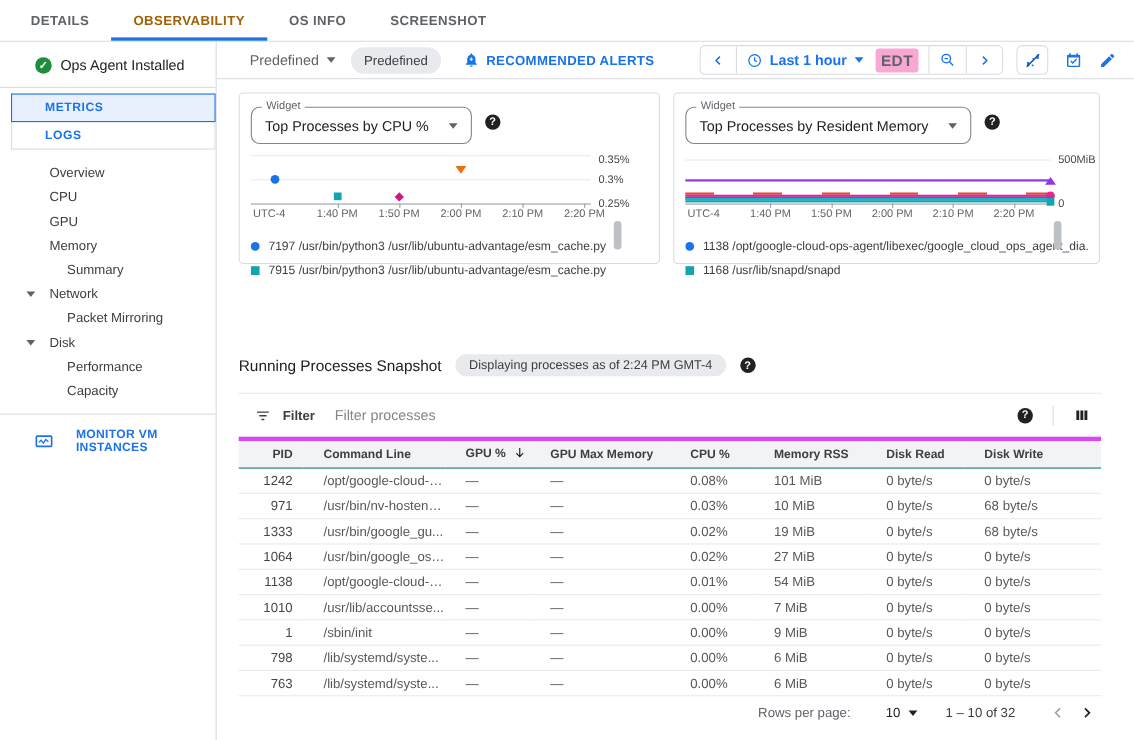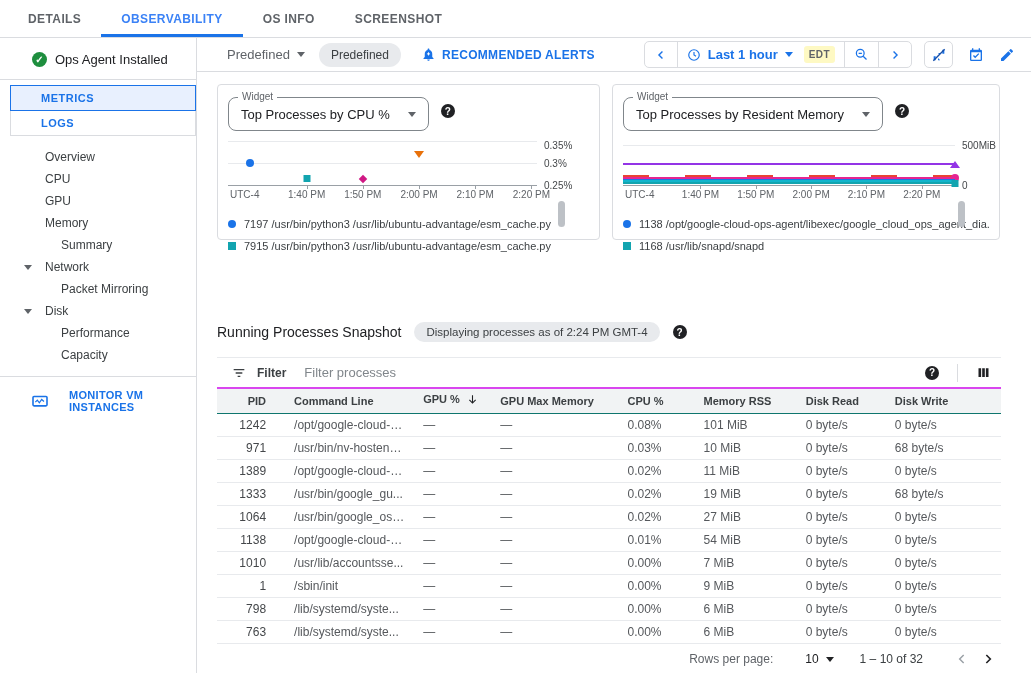--- a/index.html
+++ b/index.html
@@ -2,21 +2,21 @@
 <html><head>
 <meta charset="utf-8">
 <style>
   * { margin:0; padding:0; box-sizing:border-box; }
   html,body { width:1031px; height:673px; background:#fff; font-family:"Liberation Sans",sans-serif; overflow:hidden; }
   .app { width:1031px; height:673px; display:flex; flex-direction:column; color:#202124; }
 
   
   .tabbar { height:38px; border-bottom:1px solid #dadce0; display:flex; align-items:stretch; padding-left:8px; flex:0 0 auto; }
   .tab { display:flex; align-items:center; padding:0 20px; font-size:12px; font-weight:700; letter-spacing:.4px; color:#5f6368; cursor:pointer; border-bottom:3px solid transparent; border-top:3px solid transparent; }
-  .tab.active { color:#3b82f6; border-bottom-color:#1a73e8; }
+  .tab.active { color:#a16207; border-bottom-color:#1a73e8; }
 
   .layout { flex:1; display:flex; min-height:0; }
 
   
   .sidebar { width:197px; flex:0 0 197px; border-right:1px solid #dadce0; padding-top:2px; }
   .agent-row { display:flex; align-items:center; gap:8px; padding:12px 8px 12px 32px; font-size:13px; color:#202124; border-bottom:1px solid #dadce0; }
   .check-icon { width:15px; height:15px; border-radius:50%; background:#1e8e3e; color:#fff; font-size:10px; font-weight:700; display:inline-flex; align-items:center; justify-content:center; flex:0 0 15px; }
   .nav-boxes { margin:6px 0 10px 10px; }
   .nav-box { border:1px solid #dadce0; background:#fff; color:#1a73e8; font-size:11px; font-weight:700; letter-spacing:.5px; padding:6px 0 6px 30px; cursor:pointer; margin-top:-1px; }
   .nav-box.active { border:1px solid #1a73e8; background:#e8f0fe; position:relative; z-index:1; }
@@ -33,21 +33,21 @@
   .main-toolbar { height:34px; flex:0 0 34px; border-bottom:1px solid #dadce0; display:flex; align-items:center; padding:0 16px 0 30px; gap:14px; }
   .preset-dd { display:flex; align-items:center; gap:7px; font-size:13px; color:#5f6368; cursor:pointer; }
   .caret { width:0; height:0; border-left:4px solid transparent; border-right:4px solid transparent; border-top:5px solid currentColor; display:inline-block; }
   .chip { background:#e8eaed; border-radius:13px; padding:5px 12px; font-size:12px; color:#3c4043; cursor:pointer; }
   .alerts-btn { display:flex; align-items:center; gap:6px; color:#1a73e8; font-size:12px; font-weight:700; letter-spacing:.3px; cursor:pointer; margin-left:6px; }
   .tb-right { margin-left:auto; display:flex; align-items:center; }
   .time-group { display:flex; align-items:stretch; height:27px; border:1px solid #dadce0; border-radius:5px; overflow:hidden; }
   .tg-cell { display:flex; align-items:center; justify-content:center; padding:0 9px; cursor:pointer; }
   .tg-cell + .tg-cell { border-left:1px solid #dadce0; }
   .time-main { gap:7px; font-size:13px; font-weight:700; color:#1a73e8; }
-  .tz-chip { background:#fef9c3; border-radius:3px; font-size:10px; font-weight:700; color:#5f6368; padding:3px 5px; letter-spacing:.4px; margin-left:4px; }
+  .tz-chip { background:#f9a8d4; border-radius:3px; font-size:14px; font-weight:700; color:#5f6368; padding:3px 5px; letter-spacing:.4px; margin-left:4px; }
   .sq-btn { width:29px; height:27px; border:1px solid #dadce0; border-radius:5px; display:flex; align-items:center; justify-content:center; margin-left:12px; cursor:pointer; }
   .icon-btn { margin-left:15px; cursor:pointer; display:flex; align-items:center; }
 
   
   .widgets-row { display:flex; gap:12px; margin:12px 30px 0 20px; }
   .wcard { border:1px solid #dadce0; border-radius:4px; height:156px; padding:6px 10px; position:relative; }
   .wselect-row { display:flex; align-items:center; gap:12px; }
   .wselect { position:relative; border:1px solid #80868b; border-radius:8px; height:34px; margin-top:6px; display:inline-flex; align-items:center; gap:18px; padding:0 12px; cursor:pointer; }
   .wselect-legend { position:absolute; top:-7px; left:9px; background:#fff; padding:0 4px; font-size:10px; color:#5f6368; }
   .wselect-value { font-size:13px; color:#202124; white-space:nowrap; }
@@ -73,21 +73,21 @@
   .lgd { display:flex; align-items:center; gap:8px; height:22px; font-size:11px; color:#3c4043; white-space:nowrap; overflow:hidden; }
   .lgd-mk { flex:0 0 auto; }
   .lgd-mk.circle { width:8px; height:8px; border-radius:50%; }
   .lgd-mk.square { width:8px; height:8px; }
   .legend-scroll { position:absolute; right:34px; top:116px; width:7px; height:26px; border-radius:4px; background:#bdc1c6; cursor:pointer; }
 
   
   .section-head { display:flex; align-items:center; gap:13px; margin:82px 30px 0 20px; }
   .section-title { font-size:14px; font-weight:500; color:#202124; }
   .table-wrap { margin:15px 30px 0 20px; }
-  .filter-row { height:32px; display:flex; align-items:center; border-top:1px solid #e8eaed; border-bottom:2px solid #d946ef; padding:0 10px 0 14px; gap:10px; }
+  .filter-row { height:44px; display:flex; align-items:center; border-top:1px solid #e8eaed; border-bottom:4px solid #d946ef; padding:0 10px 0 14px; gap:10px; }
   .filter-label { font-size:12px; font-weight:700; color:#3c4043; }
   .filter-input { border:0; outline:none; flex:1; font-size:13px; color:#3c4043; font-family:inherit; margin-left:8px; }
   .filter-input::placeholder { color:#80868b; }
   .fr-divider { width:1px; height:18px; background:#dadce0; margin:0 8px; }
   table { width:100%; border-collapse:collapse; table-layout:fixed; }
   th { background:#f1f3f4; font-size:11px; font-weight:700; color:#3c4043; text-align:left; height:24px; padding:0 0 0 18px; border-bottom:1px solid #0f766e; white-space:nowrap; }
   th.r { text-align:right; padding:0 10px 0 0; }
   th .sorticon { vertical-align:-3px; margin-left:6px; }
   td { font-size:12px; color:#55585c; height:23px; padding:0 0 0 18px; border-bottom:1px solid #e8eaed; white-space:nowrap; overflow:hidden; text-overflow:ellipsis; }
   td.r { text-align:right; padding:0 10px 0 0; color:#44474a; }
@@ -405,30 +405,20 @@
                   <td class="r">971</td>
                   <td>/usr/bin/nv-hosteng...</td>
                   <td>—</td>
                   <td>—</td>
                   <td>0.03%</td>
                   <td>10 MiB</td>
                   <td>0 byte/s</td>
                   <td>68 byte/s</td>
                 </tr>
                 <tr>
-                  <td class="r">1389</td>
-                  <td>/opt/google-cloud-o...</td>
-                  <td>—</td>
-                  <td>—</td>
-                  <td>0.02%</td>
-                  <td>11 MiB</td>
-                  <td>0 byte/s</td>
-                  <td>0 byte/s</td>
-                </tr>
-                <tr>
                   <td class="r">1333</td>
                   <td>/usr/bin/google_gu...</td>
                   <td>—</td>
                   <td>—</td>
                   <td>0.02%</td>
                   <td>19 MiB</td>
                   <td>0 byte/s</td>
                   <td>68 byte/s</td>
                 </tr>
                 <tr>

